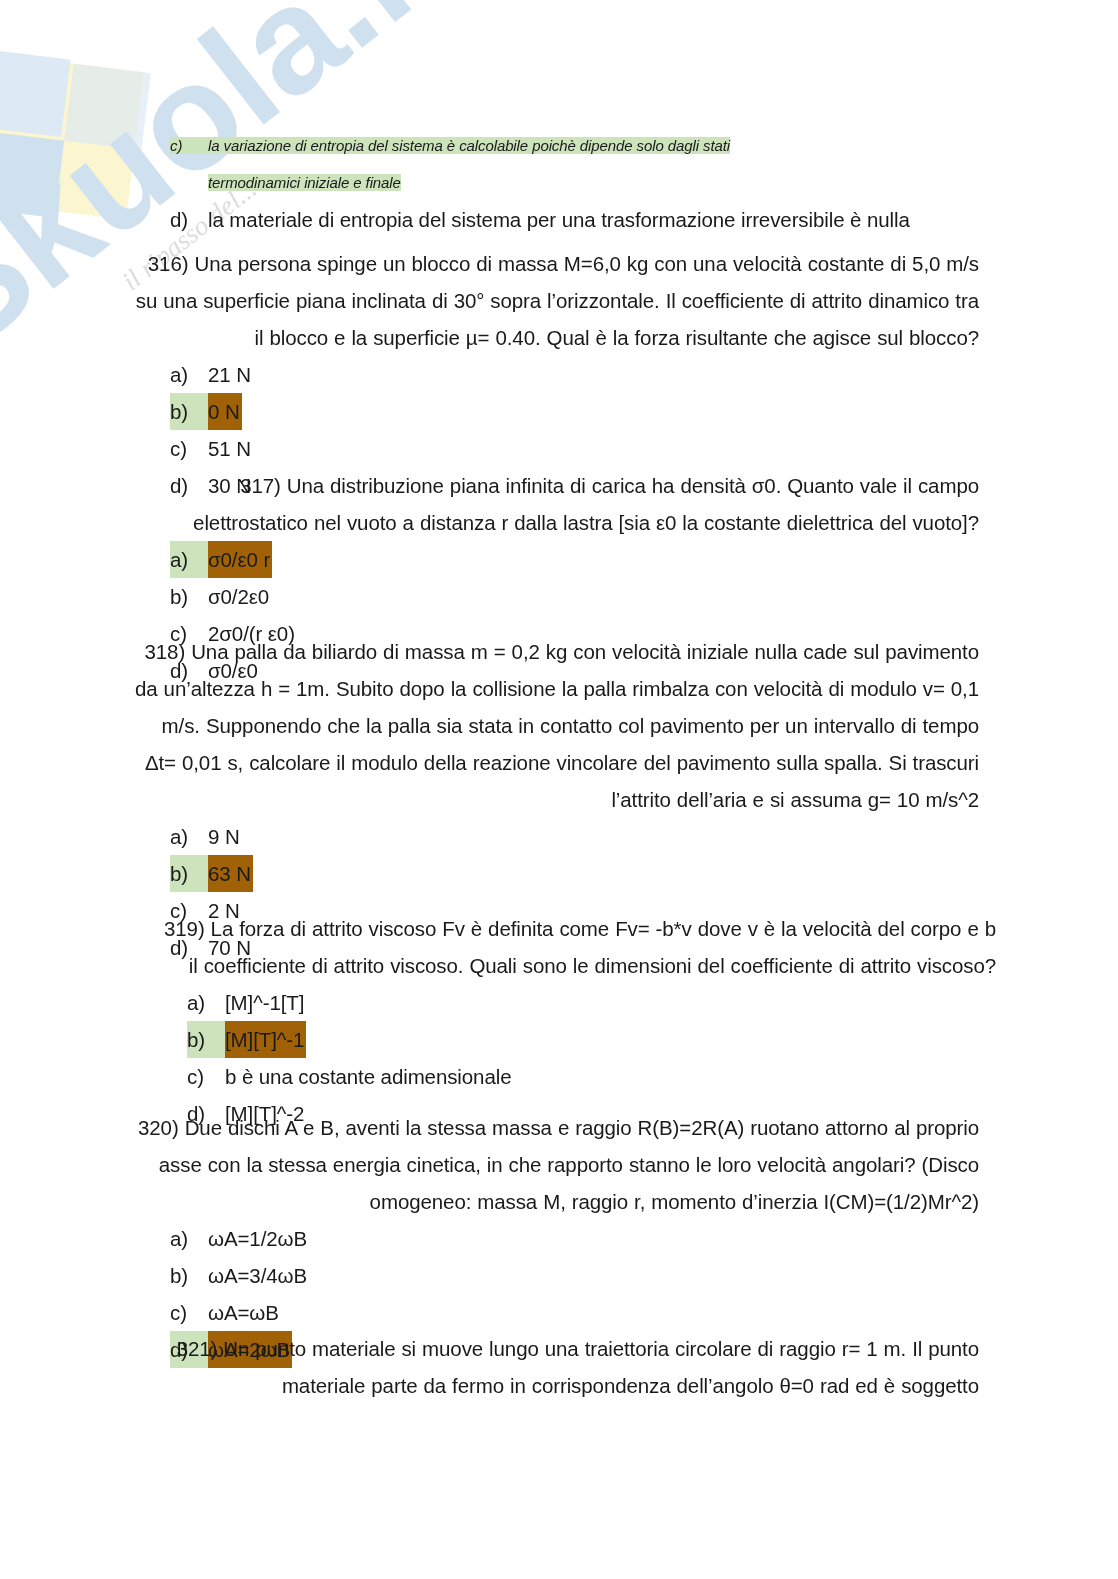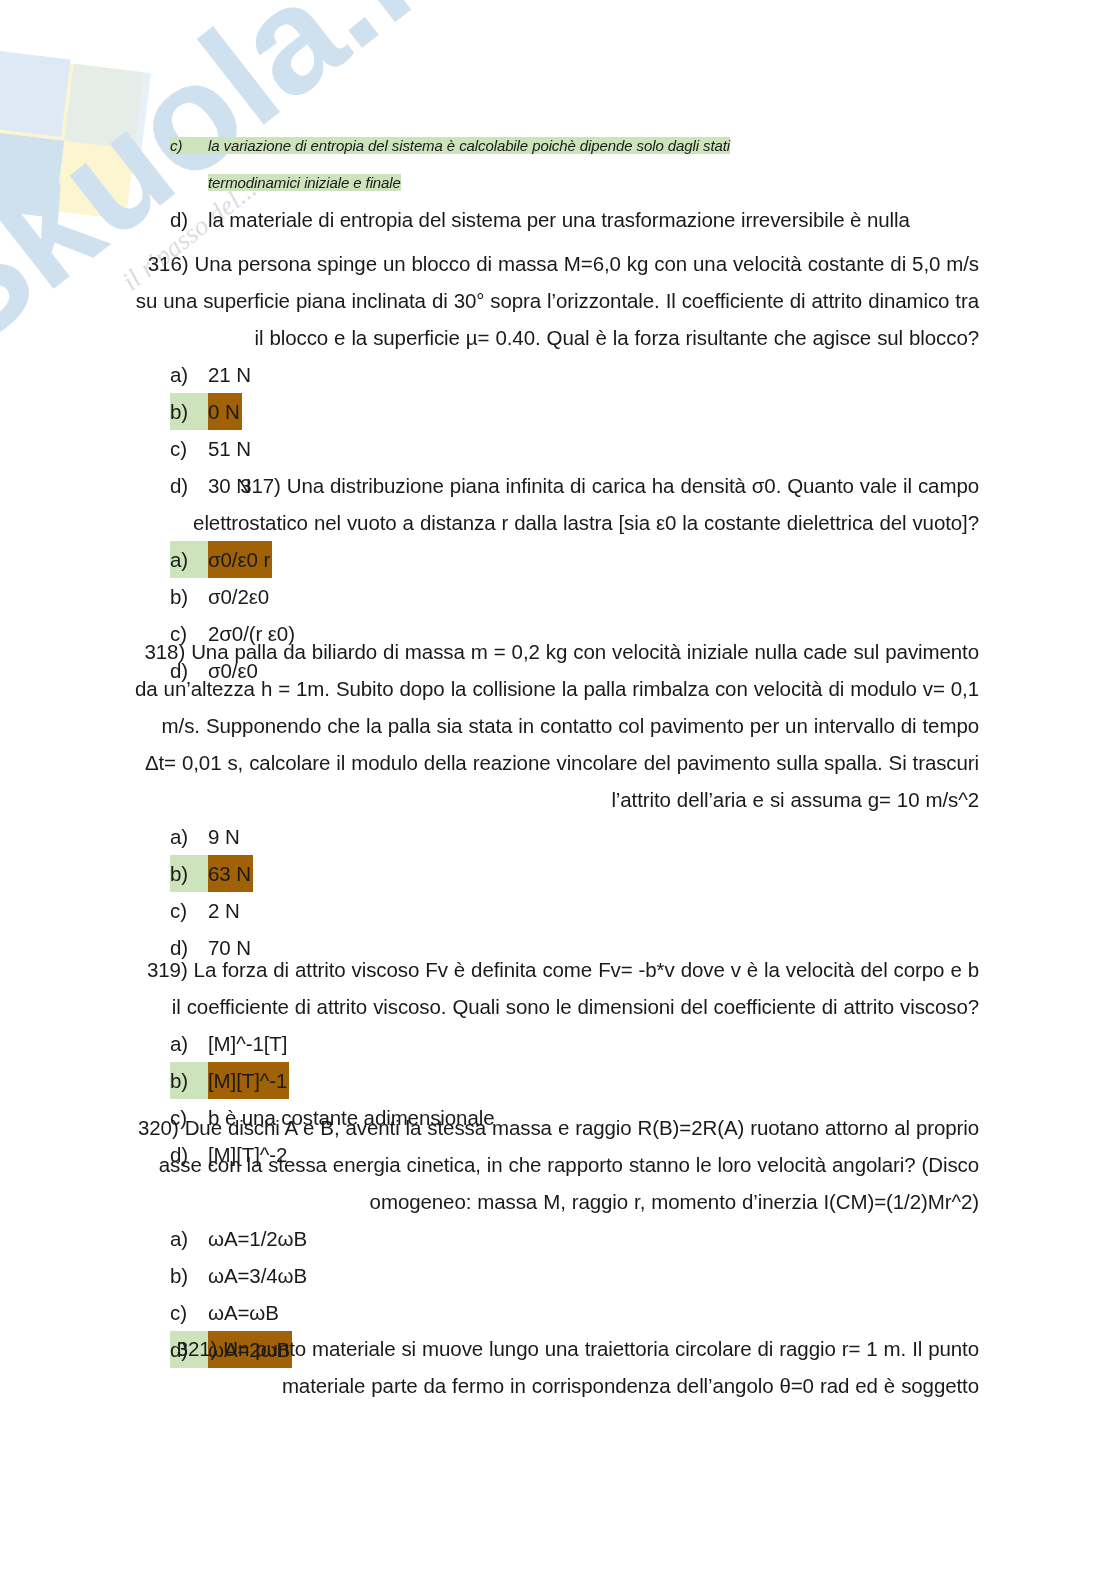--- a/index.html
+++ b/index.html
@@ -209,21 +209,21 @@
           <span class="optlabel">c)</span>
           <span class="opttext">2 N</span>
         </li>
         <li class="optrow">
           <span class="optlabel">d)</span>
           <span class="opttext">70 N</span>
         </li>
       </ul>
     </div>
 
-    <div class="qblock" style="top:951px;">
+    <div class="qblock" style="top:910px;margin-left:17px;">
       <div class="qtext">319) La forza di attrito viscoso Fv è definita come Fv= -b*v dove v è la velocità del corpo e b il coefficiente di attrito viscoso. Quali sono le dimensioni del coefficiente di attrito viscoso?</div>
       <ul class="optlist">
         <li class="optrow">
           <span class="optlabel">a)</span>
           <span class="opttext">[M]^-1[T]</span>
         </li>
         <li class="optrow hl">
           <span class="optlabel">b)</span>
           <span class="opttext">[M][T]^-1</span>
         </li>

